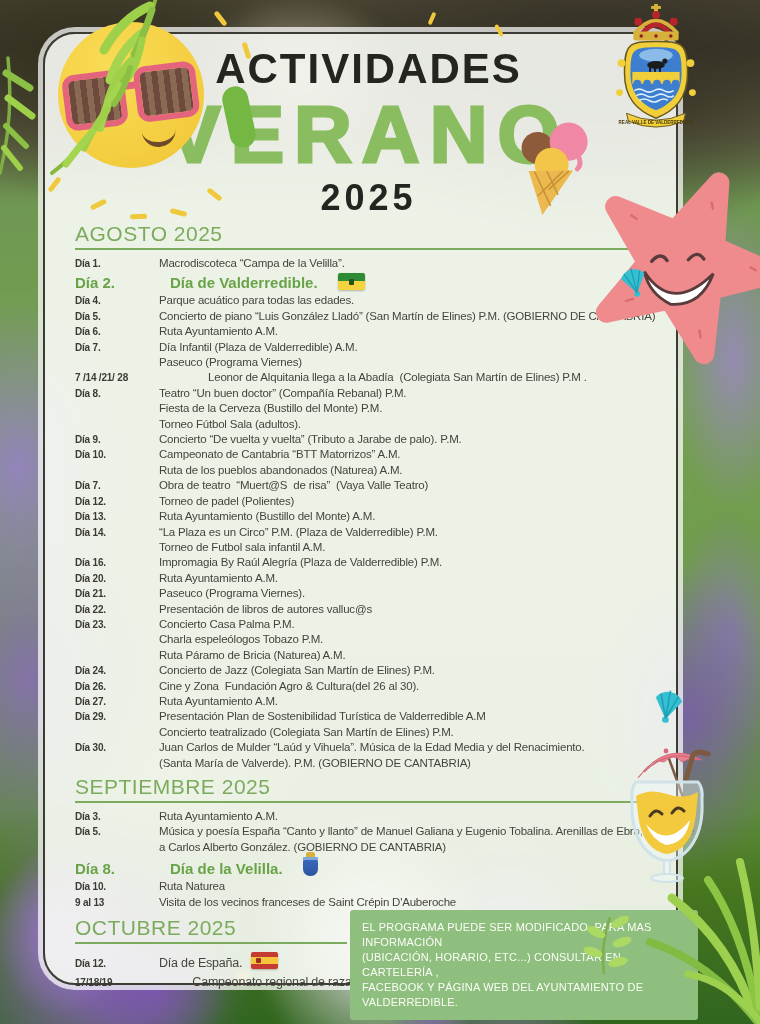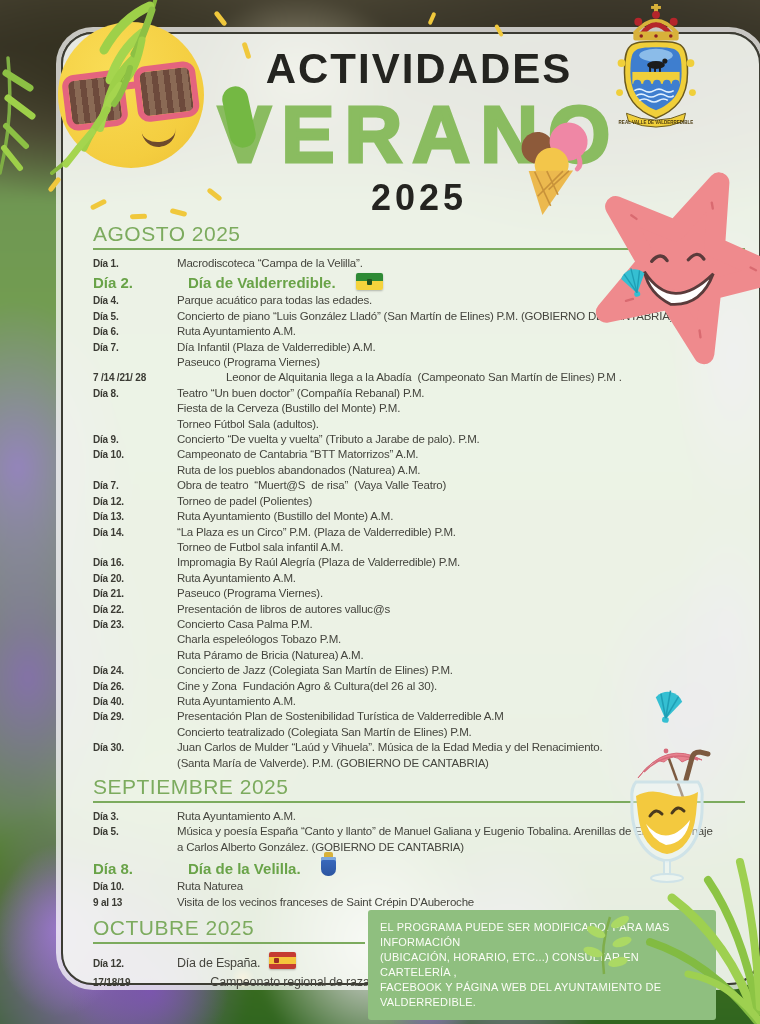--- a/index.html
+++ b/index.html
@@ -28,26 +28,25 @@
   .bg-sharp{
     position:absolute;inset:0;
     background-image:
       radial-gradient(90px 120px at 60px 930px, rgba(154,119,204,.95) 0%, rgba(154,119,204,0) 72%),
       radial-gradient(110px 100px at 150px 990px, rgba(124,85,176,.95) 0%, rgba(124,85,176,0) 72%),
       radial-gradient(60px 70px at 430px 1005px, rgba(136,102,187,.9) 0%, rgba(136,102,187,0) 72%),
       radial-gradient(14px 14px at 243px 978px, #e3a427 0%, rgba(227,164,39,0) 80%);
   }
   
   .panel{
-    position:absolute;left:43px;top:32px;width:700px;height:953px;box-sizing:border-box;
+    position:absolute;left:43px;top:32px;width:635px;height:953px;box-sizing:border-box;
     background:rgba(250,252,246,0.9);
     border:2px solid #3c3c33;border-radius:32px;
     box-shadow:0 0 0 5px rgba(255,255,255,0.72);
     z-index:10;
-    margin-left:18px;
   }
   .content{position:absolute;inset:0;padding:0 14px 0 30px;box-sizing:border-box;}
   
   .title-block{text-align:center;padding-top:12px;}
   .t-top{font-size:42px;line-height:46px;font-weight:bold;letter-spacing:2px;color:#242420;}
   .t-main{
     font-size:80px;line-height:86px;font-weight:bold;letter-spacing:10px;color:#8abc60;
     -webkit-text-stroke:3px #8abc60;
   }
   .t-year{font-size:36px;line-height:40px;font-weight:bold;letter-spacing:4px;color:#242420;}
@@ -146,21 +145,21 @@
             <div class="row">
               <span class="day">Día 7.</span>
               <span class="desc">Día Infantil (Plaza de Valderredible) A.M.</span>
             </div>
             <div class="row">
               <span class="day"></span>
               <span class="desc">Paseuco (Programa Viernes)</span>
             </div>
             <div class="row wide">
               <span class="day">7 /14 /21/ 28</span>
-              <span class="desc">Leonor de Alquitania llega a la Abadía  (Campeonato San Martín de Elines) P.M .</span>
+              <span class="desc">Leonor de Alquitania llega a la Abadía  (Colegiata San Martín de Elines) P.M .</span>
             </div>
             <div class="row">
               <span class="day">Día 8.</span>
               <span class="desc">Teatro “Un buen doctor” (Compañía Rebanal) P.M.</span>
             </div>
             <div class="row">
               <span class="day"></span>
               <span class="desc">Fiesta de la Cerveza (Bustillo del Monte) P.M.</span>
             </div>
             <div class="row">
@@ -229,21 +228,21 @@
             </div>
             <div class="row">
               <span class="day">Día 24.</span>
               <span class="desc">Concierto de Jazz (Colegiata San Martín de Elines) P.M.</span>
             </div>
             <div class="row">
               <span class="day">Día 26.</span>
               <span class="desc">Cine y Zona  Fundación Agro &amp; Cultura(del 26 al 30).</span>
             </div>
             <div class="row">
-              <span class="day">Día 40.</span>
+              <span class="day">Día 27.</span>
               <span class="desc">Ruta Ayuntamiento A.M.</span>
             </div>
             <div class="row">
               <span class="day">Día 29.</span>
               <span class="desc">Presentación Plan de Sostenibilidad Turística de Valderredible A.M</span>
             </div>
             <div class="row">
               <span class="day"></span>
               <span class="desc">Concierto teatralizado (Colegiata San Martín de Elines) P.M.</span>
             </div>

